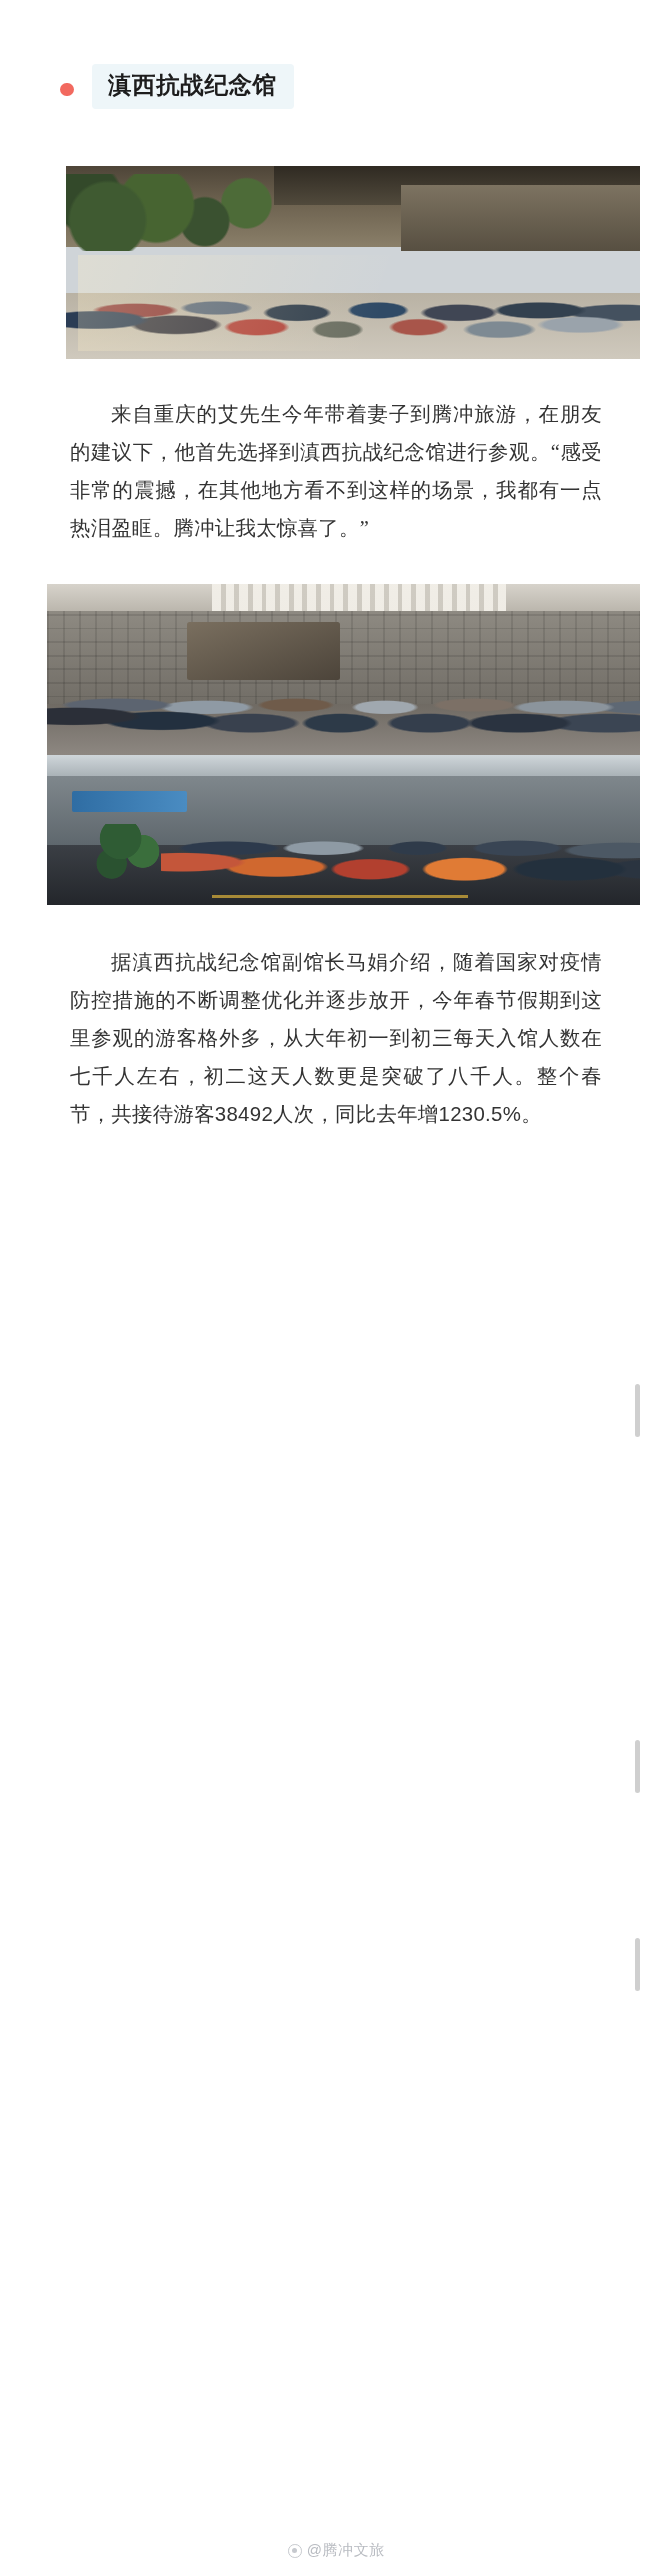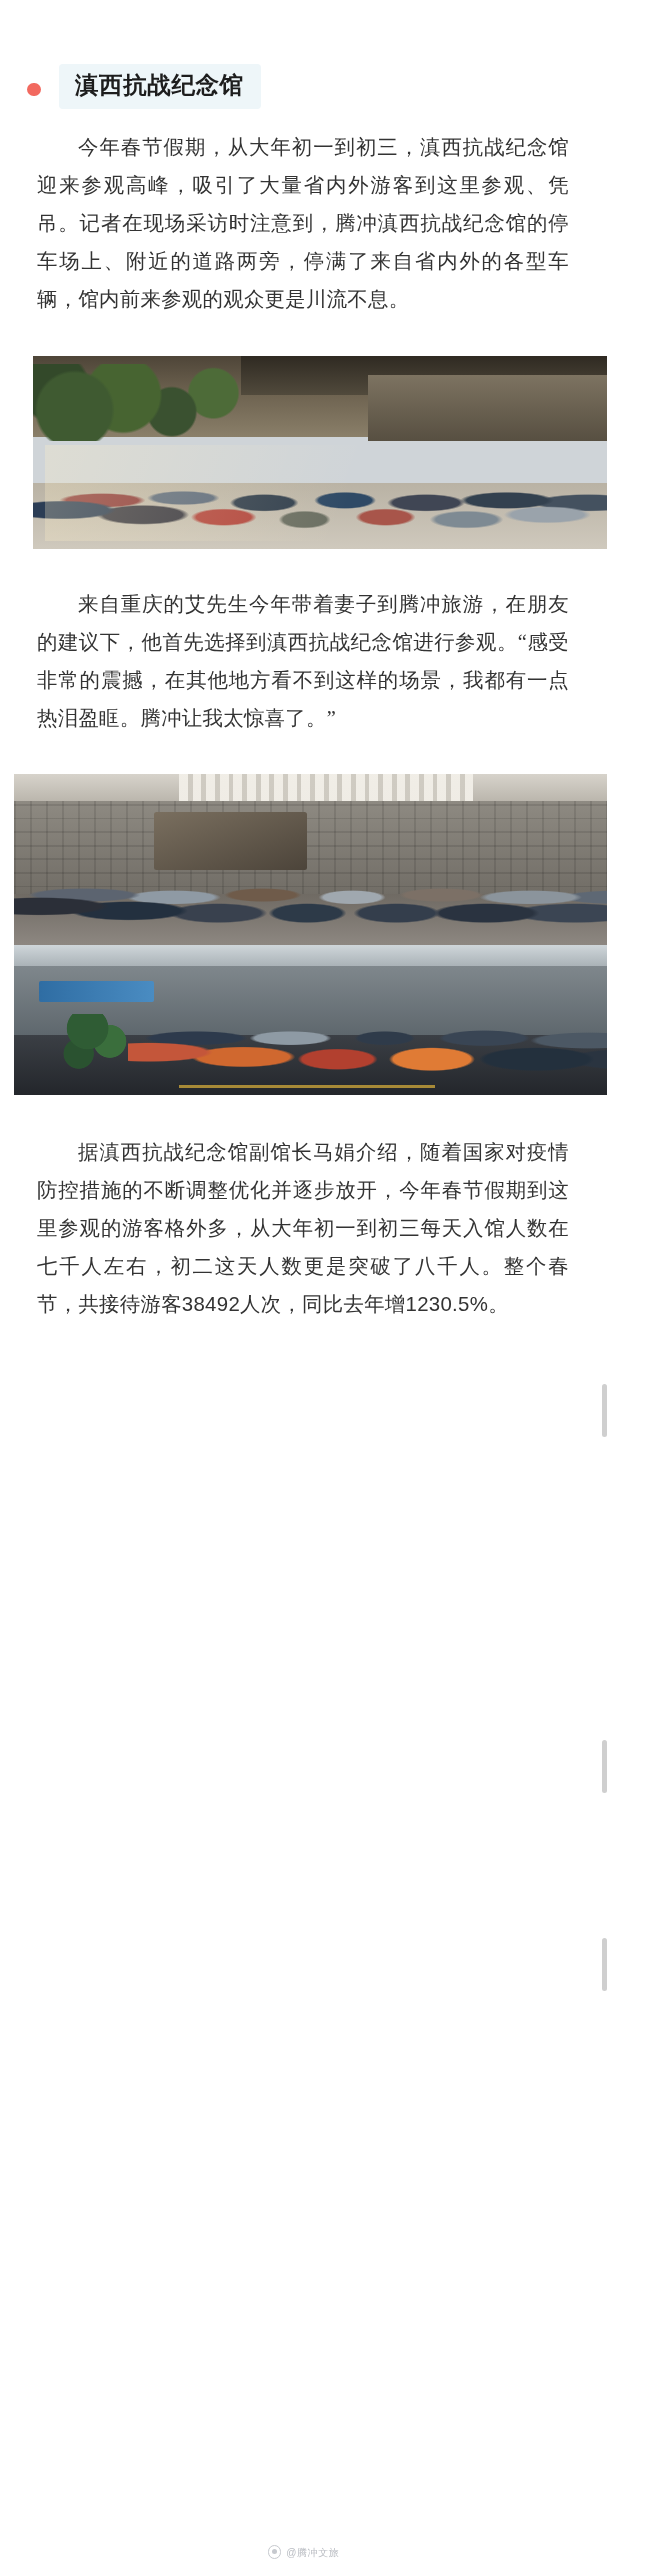--- a/index.html
+++ b/index.html
@@ -15,20 +15,21 @@
     color: #2b2b2b;
     -webkit-font-smoothing: antialiased;
   }
   .page {
     position: relative;
     width: 607px;
     min-height: 2576px;
     background: #fff;
     padding: 0;
     overflow: hidden;
+    margin-left: 33px;
   }
 
   
   .heading-wrap {
     position: relative;
     margin: 64px 0 0 0;
     padding-left: 59px;
     height: 64px;
   }
   .heading-dot {
@@ -268,21 +269,21 @@
     border-radius: 2.5px;
   }
 
   
   .footer {
     position: absolute;
     left: 0;
     bottom: 16px;
     width: 100%;
     text-align: center;
-    font-size: 10px;
+    font-size: 15px;
     color: #b9bcc2;
     letter-spacing: 0.6px;
   }
   .footer .eye {
     display: inline-block;
     width: 13.6px;
     height: 13.6px;
     border-radius: 50%;
     border: 1.2px solid #c6c9ce;
     position: relative;
@@ -303,21 +304,20 @@
 
 <div class="page">
 
   <div class="heading-wrap">
     <span class="heading-dot"></span>
     <span class="heading-box">
       <span class="heading-text">滇西抗战纪念馆</span>
     </span>
   </div>
 
-  <p class="body-par par1">今年春节假期，从大年初一到初三，滇西抗战纪念馆迎来参观高峰，吸引了大量省内外游客到这里参观、凭吊。记者在现场采访时注意到，腾冲滇西抗战纪念馆的停车场上、附近的道路两旁，停满了来自省内外的各型车辆，馆内前来参观的观众更是川流不息。</p>
 
   <div class="photo p1">
     <div class="sky"></div>
     <div class="bg-building"></div>
     <div class="bg-roof"></div>
     <div class="bg-wall"></div>
     <div class="trees"></div>
     <div class="ground"></div>
     <div class="crowd"></div>
     <div class="sun"></div>

